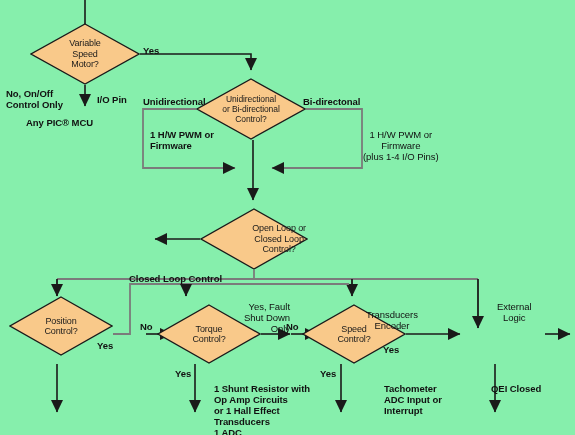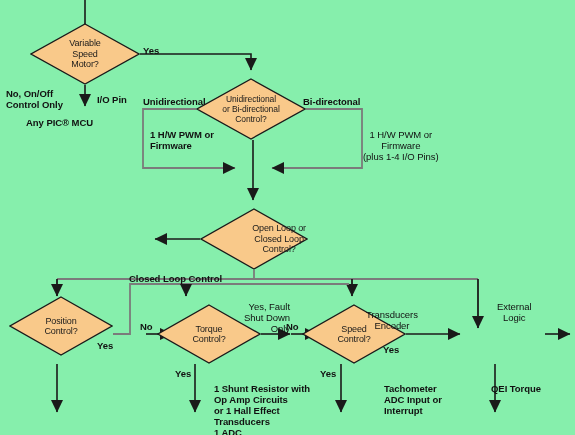--- a/index.html
+++ b/index.html
@@ -228,15 +228,15 @@
   <div class="note l" style="left:286px; top:321px;">No</div>
   <div class="note l" style="left:320px; top:368px;">Yes</div>
   <div class="note c" style="left:366px; top:309px;">Transducers
 Encoder</div>
   <div class="note l" style="left:383px; top:344px;">Yes</div>
   <div class="note l" style="left:384px; top:383px;">Tachometer
 ADC Input or
 Interrupt</div>
   <div class="note c" style="left:497px; top:301px;">External
 Logic</div>
-  <div class="note l" style="left:491px; top:383px;">QEI Torque</div>
+  <div class="note l" style="left:491px; top:383px;">QEI Closed</div>
 
 </div>
 
 </body></html>

